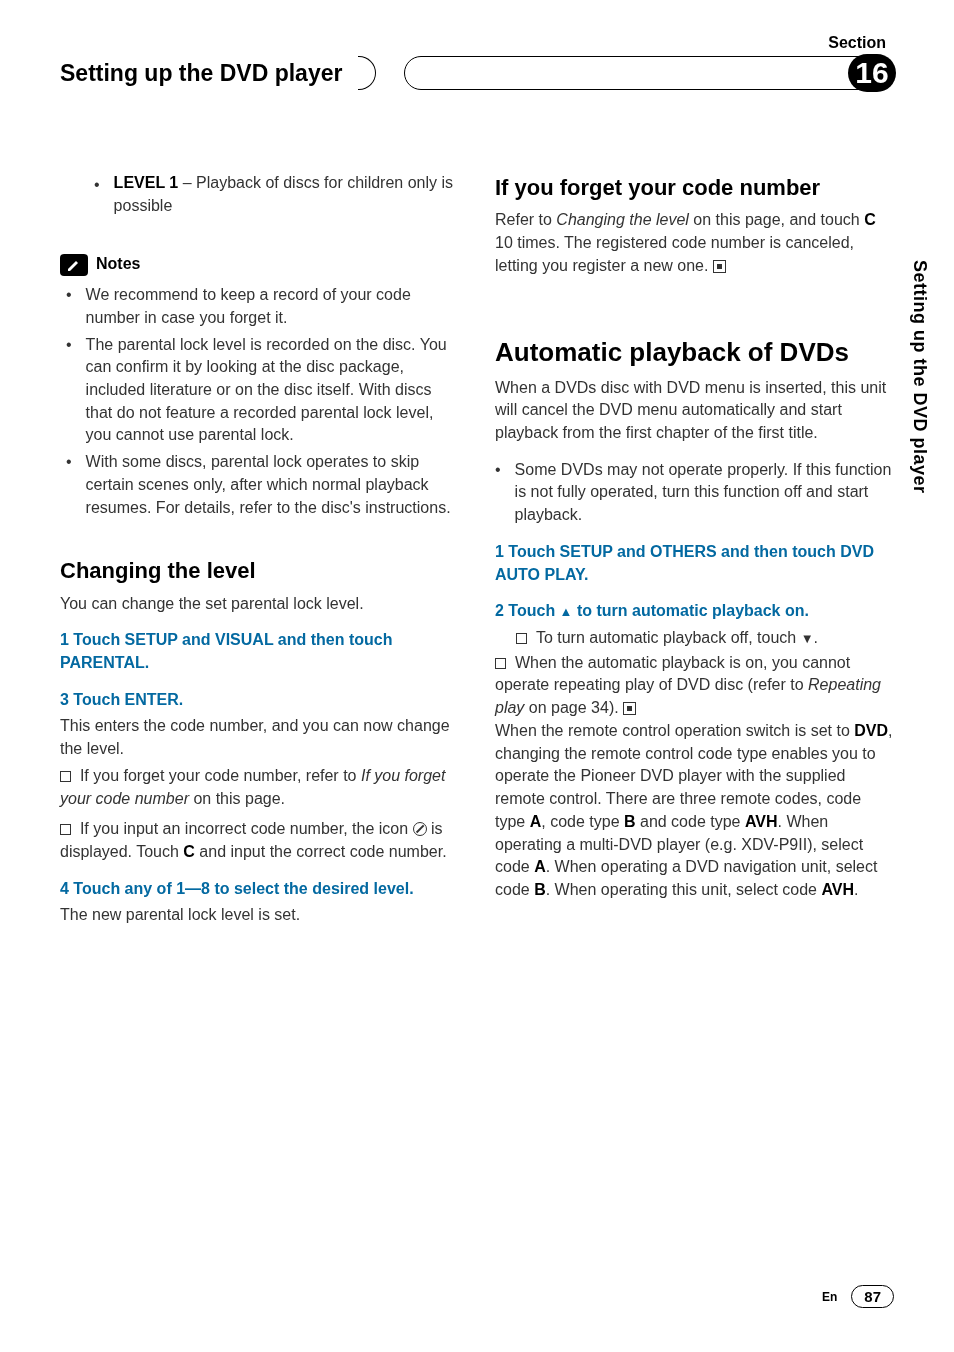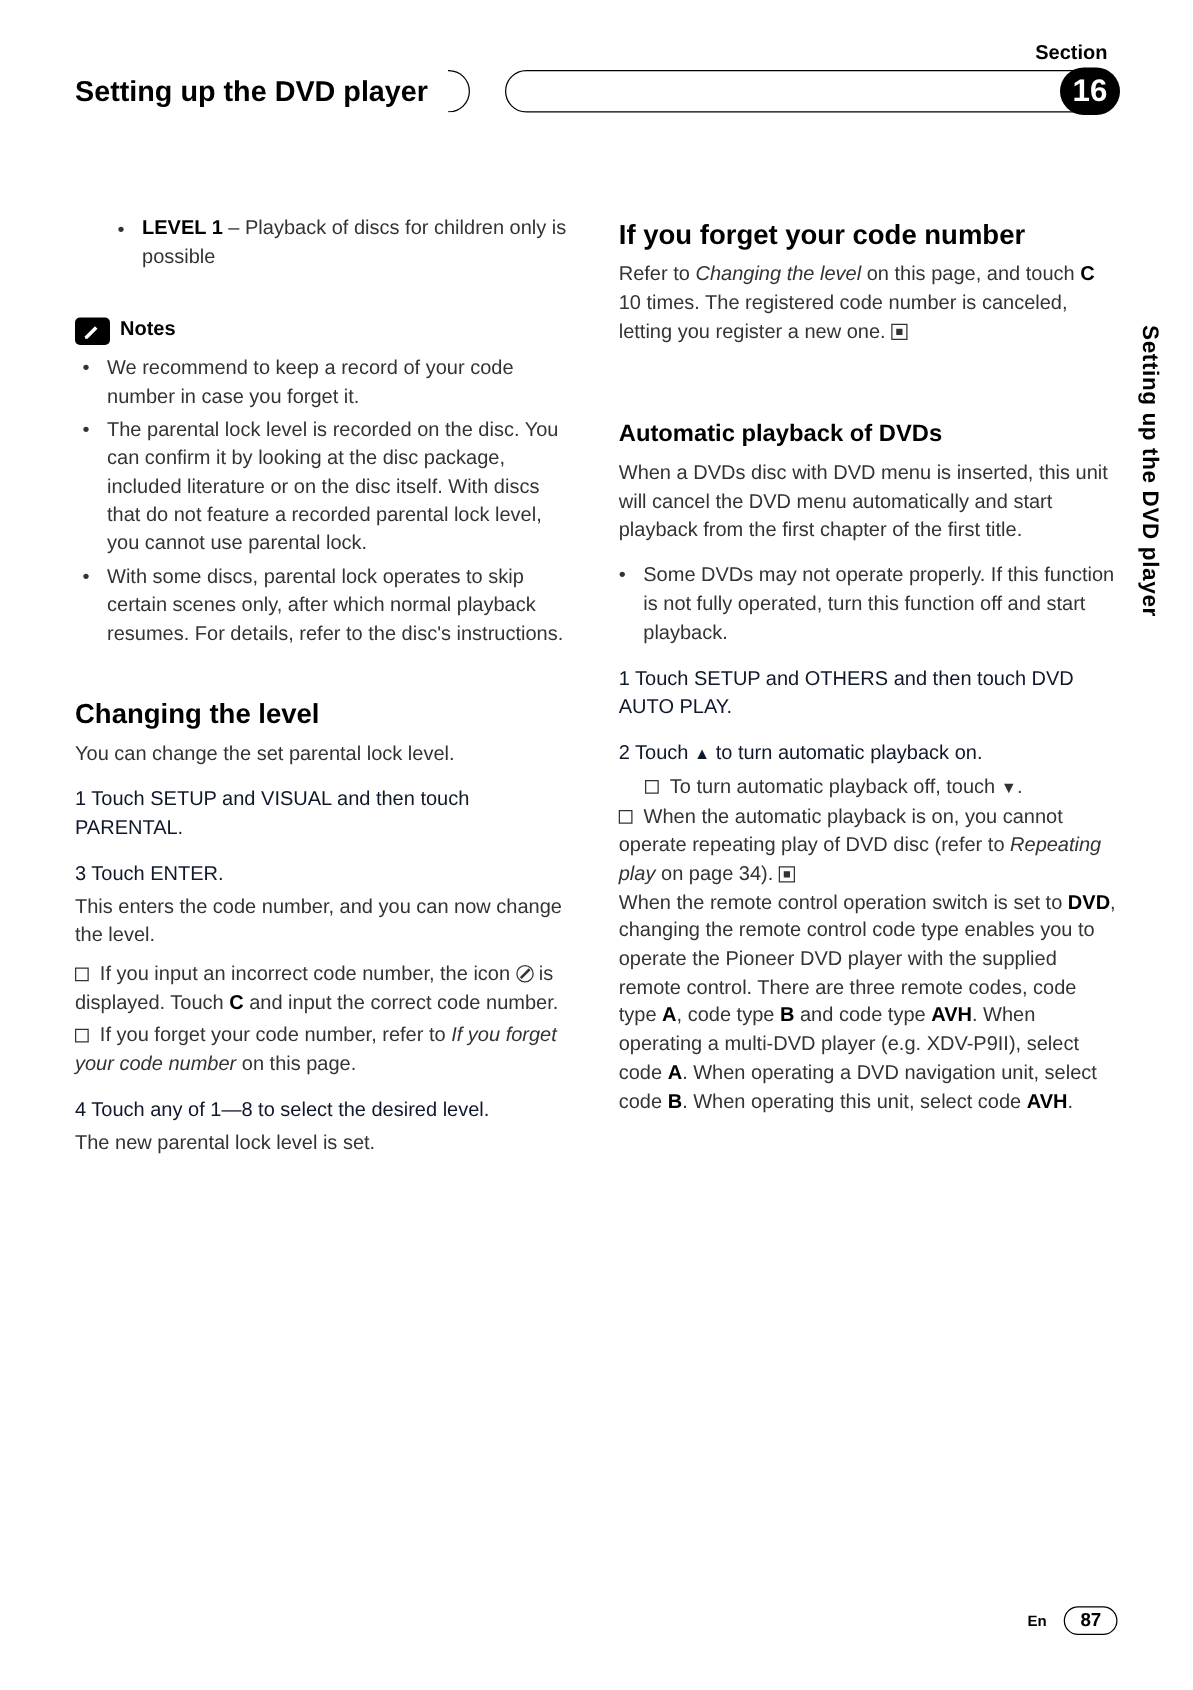--- a/index.html
+++ b/index.html
@@ -7,44 +7,44 @@
   body { position: relative; padding: 40px 60px 60px 60px; }
 
   
   .header { position: relative; height: 52px; margin-bottom: 80px; }
   .section-label { position: absolute; right: 8px; top: -6px; font-size: 16px; font-weight: bold; }
   .chapter-bar { position: absolute; top: 16px; left: 0; right: 0; height: 34px; }
   .chapter-title-wrap { position: absolute; left: 0; top: 0; height: 34px; display: flex; align-items: center; }
   .chapter-title { font-size: 23px; font-weight: 900; padding-right: 18px; }
   .chapter-left-cap { position: absolute; top: 0; height: 34px; width: 18px; border: 1.6px solid #000; border-left: none; border-top-right-radius: 17px; border-bottom-right-radius: 17px; }
   .chapter-pill { position: absolute; right: 0; top: 0; height: 34px; width: 490px; border: 1.6px solid #000; border-radius: 17px; background: #fff; }
-  .chapter-num-badge { position: absolute; right: -2px; top: -2px; height: 38px; width: 48px; background: #000; color: #fff; font-weight: 900; font-size: 25px; border-radius: 19px; display: flex; align-items: center; justify-content: center; }
+  .chapter-num-badge { position: absolute; right: -2px; top: -2px; height: 38px; width: 48px; background: #000; color: #fff; font-weight: 900; font-size: 30px; border-radius: 19px; display: flex; align-items: center; justify-content: center; }
 
   
   .columns { display: flex; gap: 36px; }
   .col { flex: 1 1 0; font-size: 16px; line-height: 1.42; color: #333; }
 
   .bullet-row { display: flex; gap: 14px; margin-left: 34px; margin-bottom: 6px; }
   .bullet-dot { flex: 0 0 auto; padding-top: 2px; }
   .bullet-text {}
   .bold { font-weight: 900; color: #000; }
   .ital { font-style: italic; }
 
   .notes-head { display: flex; align-items: center; gap: 8px; margin-top: 36px; margin-bottom: 8px; }
   .notes-icon { width: 28px; height: 22px; background: #000; border-radius: 4px; display: flex; align-items: center; justify-content: center; color: #fff; font-size: 14px; font-weight: bold; }
   .notes-label { font-weight: 900; font-size: 16px; color: #000; }
 
   .note-item { display: flex; gap: 14px; margin-left: 6px; margin-bottom: 4px; }
 
   h2.sub { font-size: 22px; font-weight: 900; color: #000; margin-top: 36px; margin-bottom: 6px; }
-  h1.main { font-size: 19px; font-weight: 900; color: #000; margin-top: 36px; margin-bottom: 8px; line-height: 1.2; }
+  h1.main { font-size: 26px; font-weight: 900; color: #000; margin-top: 36px; margin-bottom: 8px; line-height: 1.2; }
   .body-p { margin-bottom: 14px; }
 
   .step { margin-top: 14px; margin-bottom: 4px; }
-  .step-head { font-weight: 400; color: #0f172a; }
+  .step-head { font-weight: 700; color: #0369a1; }
   .sq { display: inline-block; width: 11px; height: 11px; border: 1.4px solid #333; vertical-align: -1px; }
   .end-mark { display: inline-block; width: 13px; height: 13px; border: 1.4px solid #333; vertical-align: -2px; position: relative; }
   .end-mark::after { content: ""; position: absolute; left: 3px; top: 3px; width: 5px; height: 5px; background: #333; }
   .prohibit { display: inline-block; width: 14px; height: 14px; border: 1.6px solid #333; border-radius: 50%; position: relative; vertical-align: -2px; }
   .prohibit::after { content: ""; position: absolute; left: 1px; top: 5px; width: 10px; height: 1.6px; background: #333; transform: rotate(-45deg); }
 
   
   .side-tab { position: absolute; right: 24px; top: 260px; writing-mode: vertical-rl; font-weight: 900; font-size: 18px; letter-spacing: 0.5px; }
 
   
@@ -111,25 +111,25 @@
     <div class="step">
         <div class="step-head">1    Touch SETUP and VISUAL and then touch PARENTAL.</div>
       </div>
 
 
     <div class="step">
         <div class="step-head">3    Touch ENTER.</div>
       </div>
     <div>This enters the code number, and you can now change the level.</div>
 
+    <div style="margin-top:4px;">
+      <span class="sq"></span>&nbsp;&nbsp;<span>If you forget your code number, refer to </span><span class="ital">If you forget your code number</span><span> on this page.</span>
+    </div>
     <div style="margin-top:8px;">
       <span class="sq"></span>&nbsp;&nbsp;<span>If you input an incorrect code number, the icon </span><span class="prohibit"></span><span> is displayed. Touch </span><span class="bold">C</span><span> and input the correct code number.</span>
-    </div>
-    <div style="margin-top:4px;">
-      <span class="sq"></span>&nbsp;&nbsp;<span>If you forget your code number, refer to </span><span class="ital">If you forget your code number</span><span> on this page.</span>
     </div>
 
     <div class="step">
         <div class="step-head">4    Touch any of 1—8 to select the desired level.</div>
       </div>
     <div>The new parental lock level is set.</div>
   </div>
 
   <div class="col">
 

